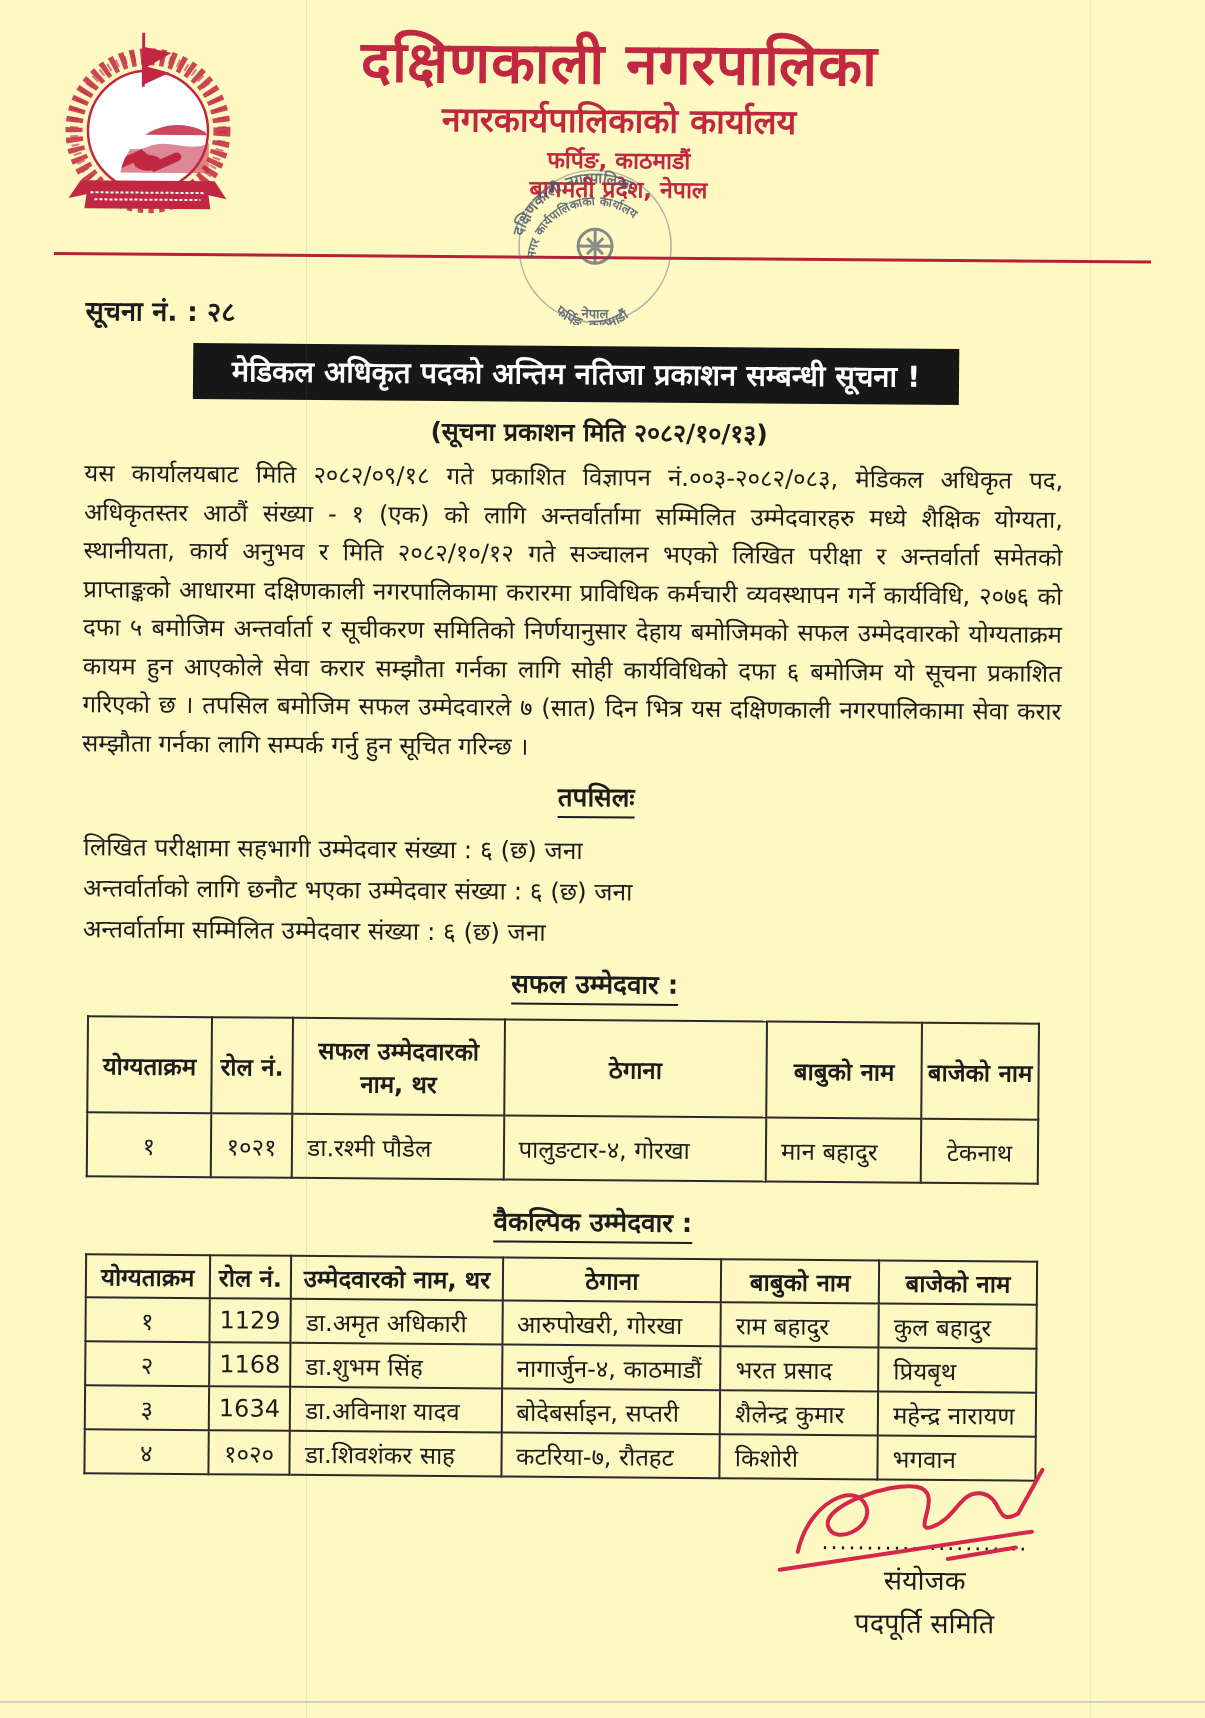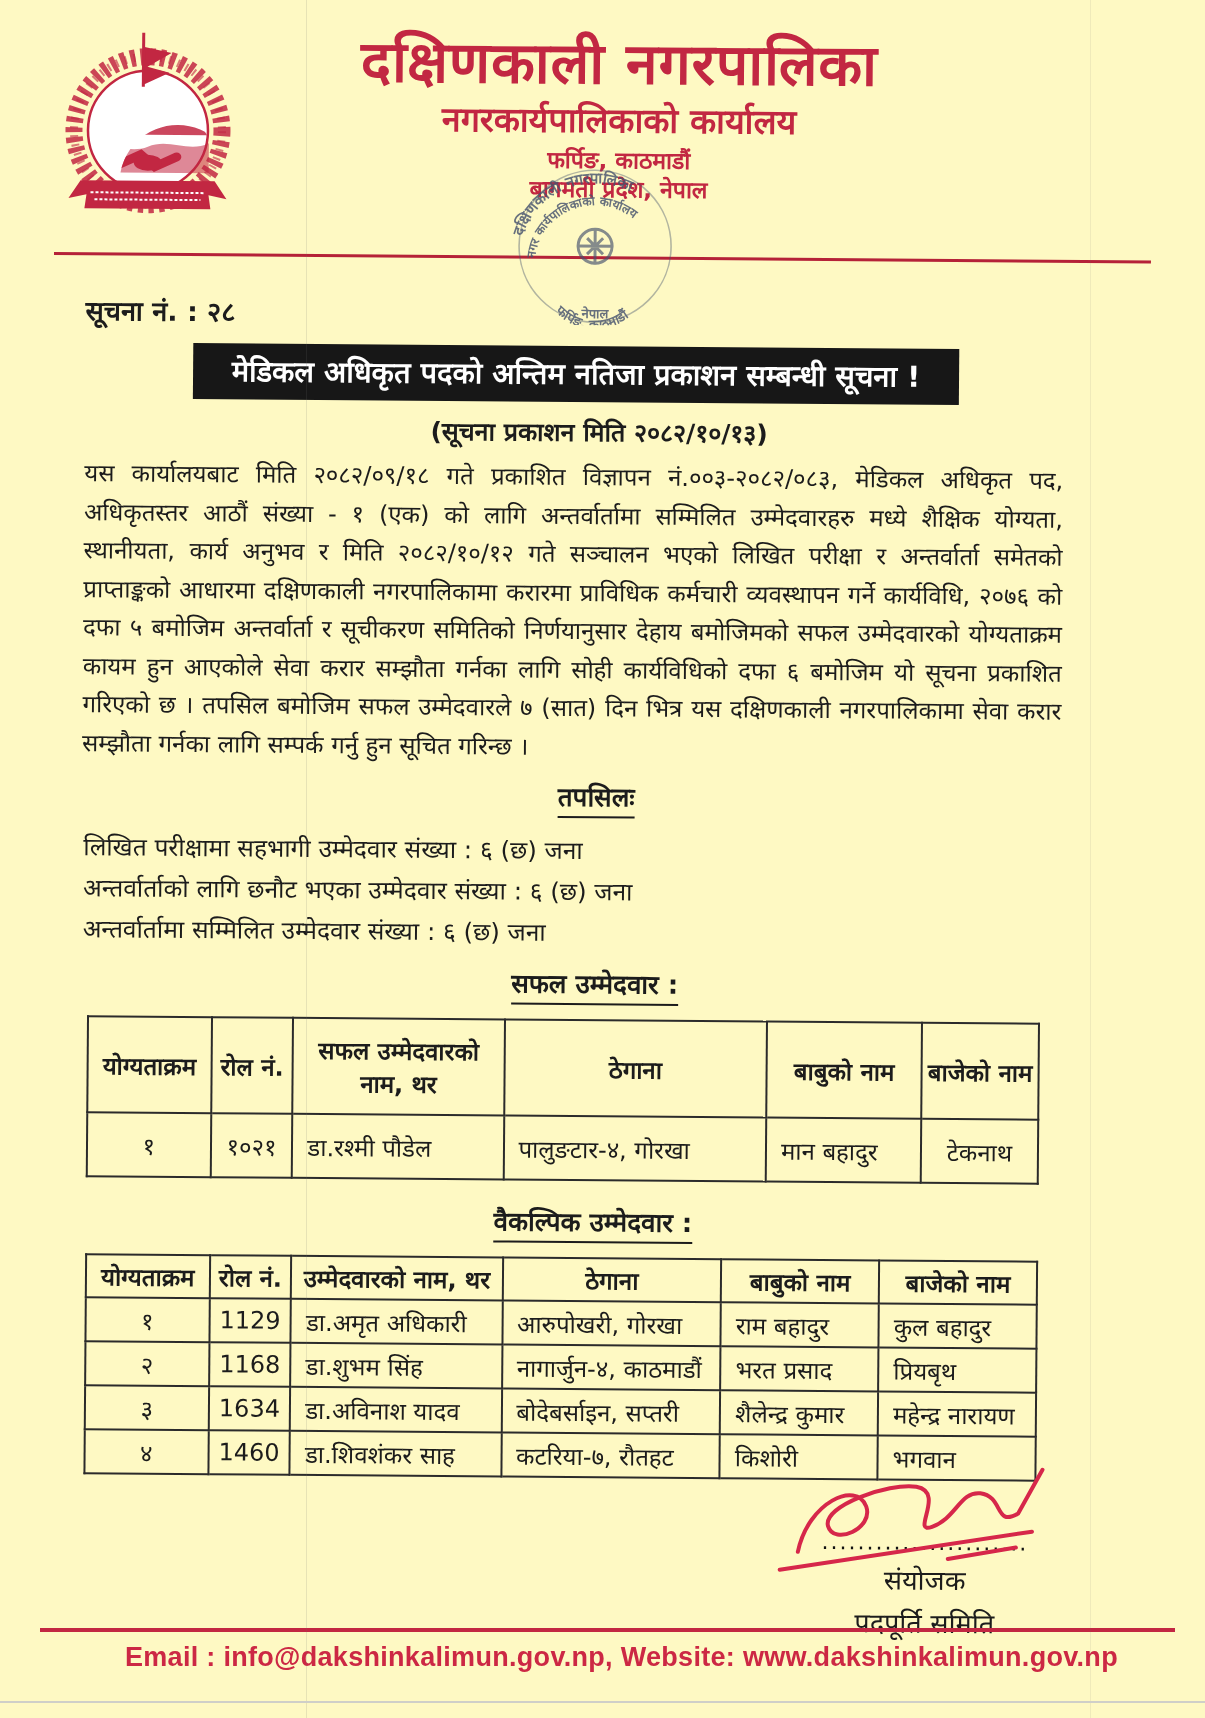--- a/index.html
+++ b/index.html
@@ -244,21 +244,21 @@
       <tr>
         <td class="c">३</td>
         <td class="c">1634</td>
         <td class="l">डा.अविनाश यादव</td>
         <td class="l">बोदेबर्साइन, सप्तरी</td>
         <td class="l">शैलेन्द्र कुमार</td>
         <td class="l">महेन्द्र नारायण</td>
       </tr>
       <tr>
         <td class="c">४</td>
-        <td class="c">1460</td>
+        <td class="c">१०२०</td>
         <td class="l">डा.शिवशंकर साह</td>
         <td class="l">कटरिया-७, रौतहट</td>
         <td class="l">किशोरी</td>
         <td class="l">भगवान</td>
       </tr>
     </tbody>
       </table>
 
     <div class="sign-wrap">
       <div class="sign-svg">
@@ -270,18 +270,14 @@
           </g>
         </svg>
       </div>
       <div class="dots">.......................</div>
       <div class="sign-role">संयोजक</div>
       <div class="sign-committee">पदपूर्ति समिति</div>
     </div>
 
   </div>
 
-  <div class="doc-footer">
-    <div class="footer-rule"></div>
-    <div class="footer-text">Email : info@dakshinkalimun.gov.np, Website: www.dakshinkalimun.gov.np</div>
-  </div>
 
 </div>
 
 </body></html>

